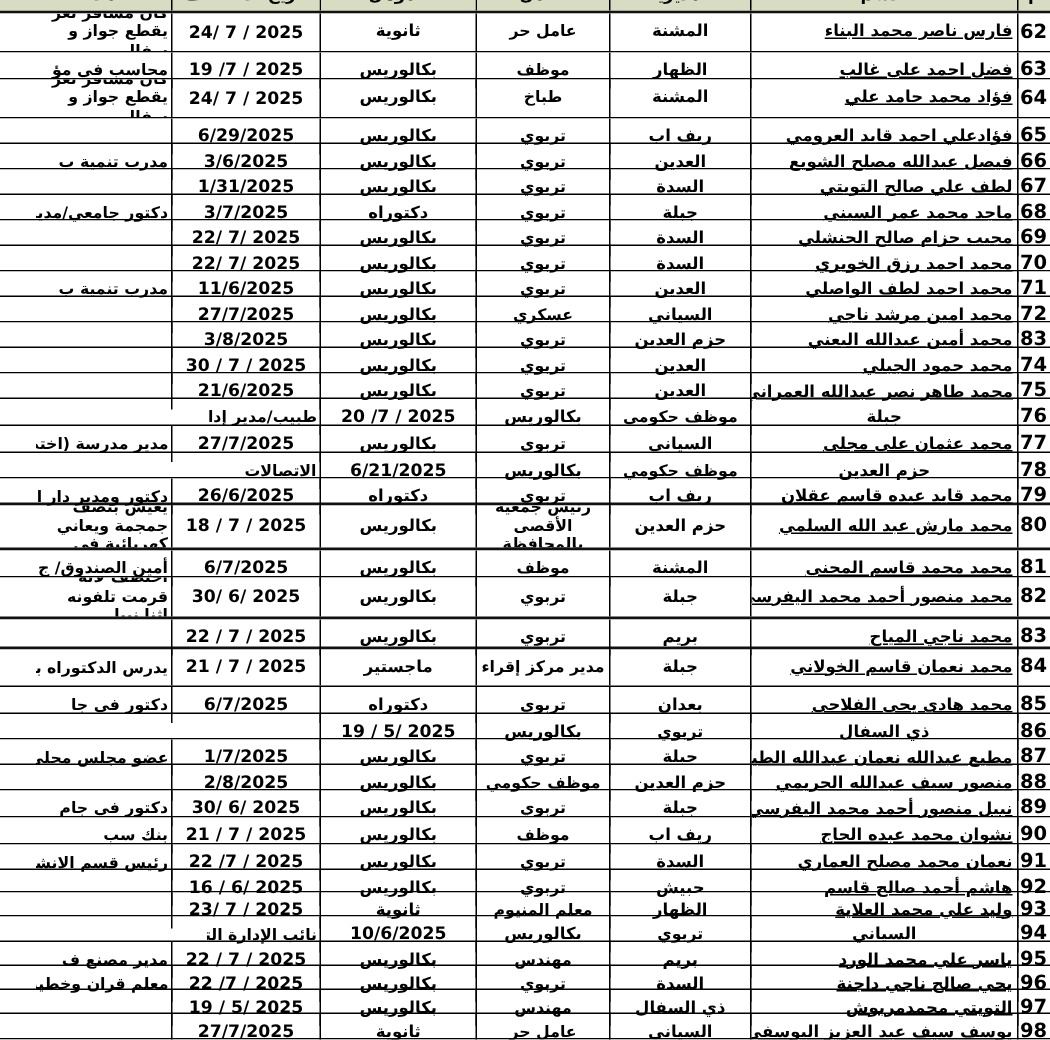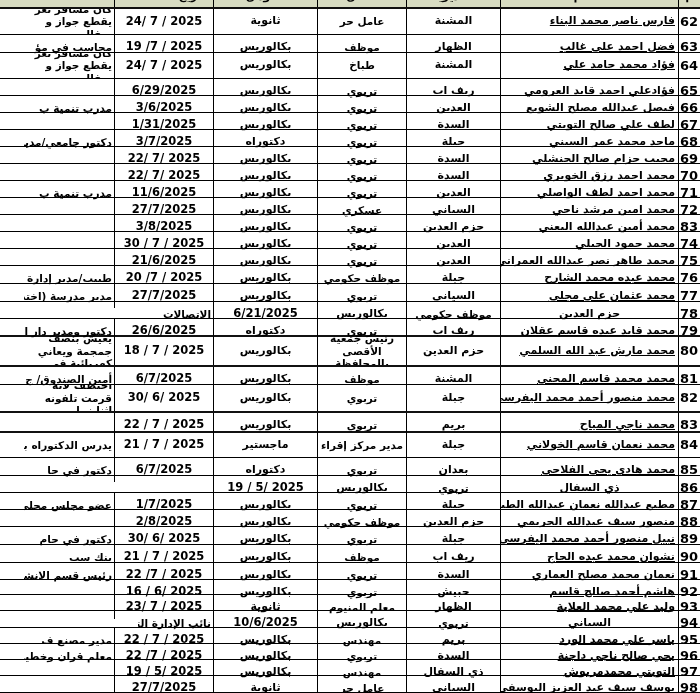--- a/index.html
+++ b/index.html
@@ -208,21 +208,20 @@
     <div class="cell c-name">محمد طاهر نصر عبدالله العمراني</div>
     <div class="cell c-district">العدين</div>
     <div class="cell c-job">تربوي</div>
     <div class="cell c-qual">بكالوريس</div>
     <div class="cell c-date">21/6/2025</div>
     <div class="cell c-notes"></div>
   </div>
 
   <div class="row" style="height: 18px;">
     <div class="cell c-num">76</div>
-    <div class="cell c-name">محمد عبده محمد الشارح</div>
     <div class="cell c-district">جبلة</div>
     <div class="cell c-job">موظف حكومي</div>
     <div class="cell c-qual">بكالوريس</div>
     <div class="cell c-date">20 /7 / 2025</div>
     <div class="cell c-notes">طبيب/مدير إدارة في مك</div>
   </div>
 
   <div class="row" style="height: 18px;">
     <div class="cell c-num">77</div>
     <div class="cell c-name">محمد عثمان علي مجلي</div>

